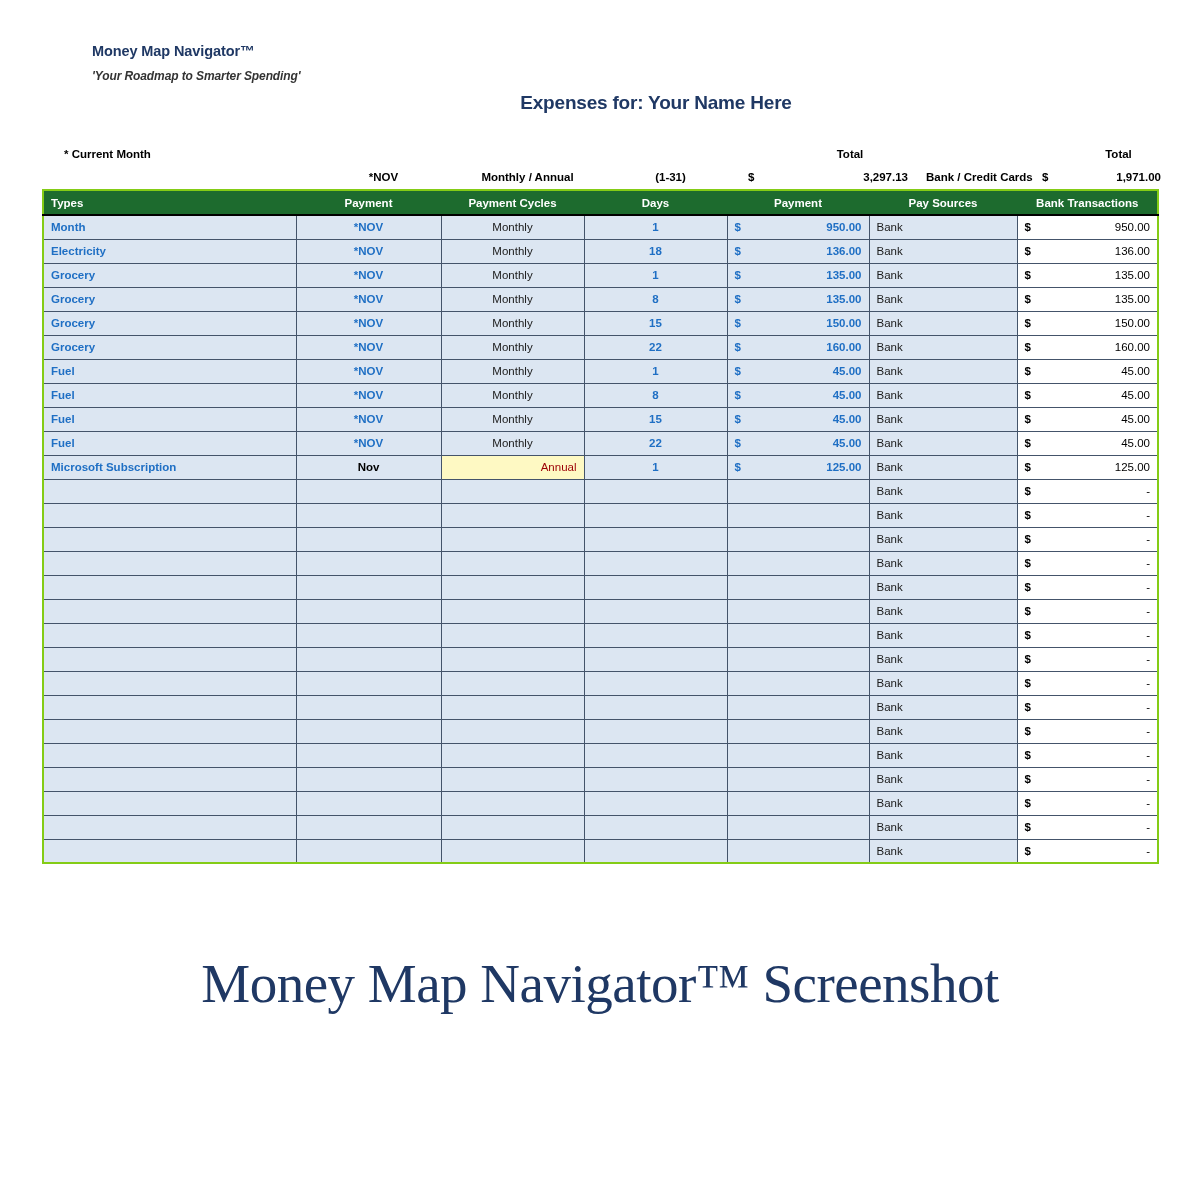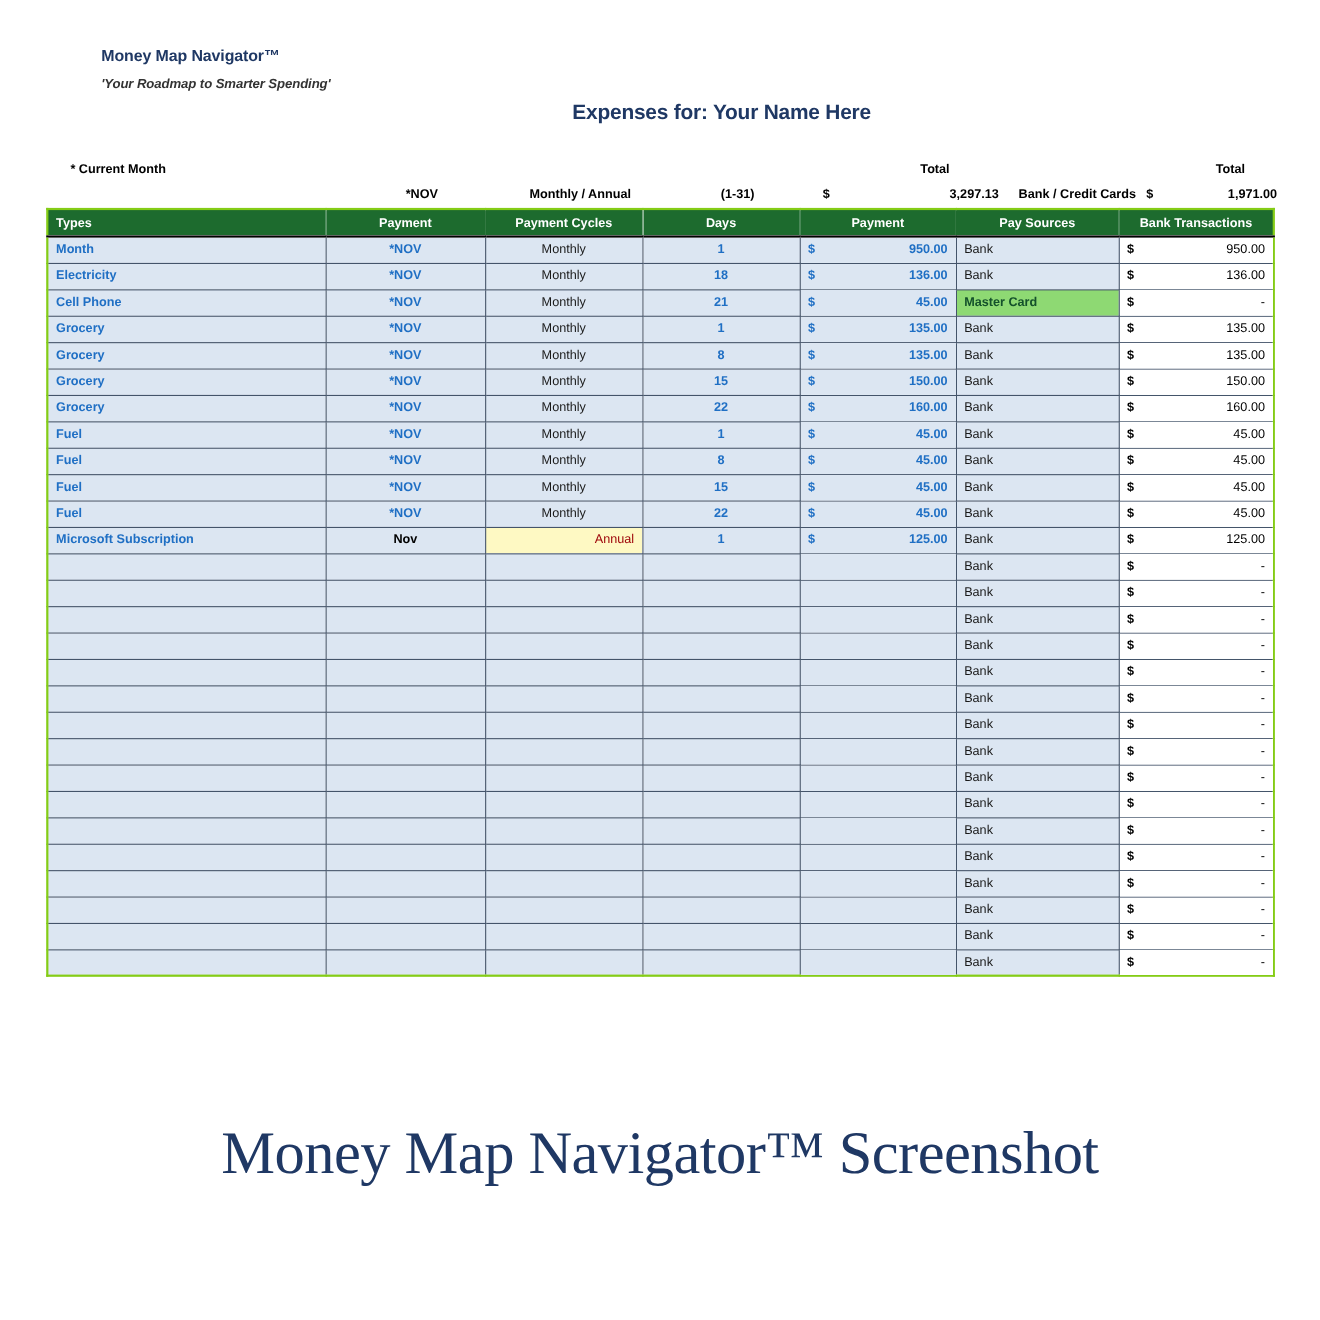--- a/index.html
+++ b/index.html
@@ -189,21 +189,21 @@
     font-weight: bold;
   }
   td.dash-pad {
     padding-right: 18px;
   }
 
   
   #caption {
     position: absolute;
     left: 0;
-    top: 1016px;
+    top: 952px;
     width: 1200px;
     text-align: center;
     font-family: "Liberation Serif", serif;
     font-size: 55px;
     color: #1f3864;
     letter-spacing: -0.5px;
   }
 </style>
 </head>
 <body>
@@ -287,29 +287,20 @@
       <tr>
         <td class="c-blue t-type">Electricity</td>
         <td class="c-blue t-month">*NOV</td>
         <td class="c-blue t-cycle">Monthly</td>
         <td class="c-blue t-day">18</td>
         <td class="c-blue t-pay"><span class="cur">$</span><span>136.00</span></td>
         <td class="c-blue t-source">Bank</td>
         <td class="c-white t-banktx"><span class="cur">$</span><span>136.00</span></td>
       </tr>
       <tr>
-        <td class="c-blue t-type">Cell Phone</td>
-        <td class="c-blue t-month">*NOV</td>
-        <td class="c-blue t-cycle">Monthly</td>
-        <td class="c-blue t-day">21</td>
-        <td class="c-blue t-pay"><span class="cur">$</span><span>45.00</span></td>
-        <td class="t-source-mc">Master Card</td>
-        <td class="c-white t-banktx dash-pad"><span class="cur">$</span><span>-</span></td>
-      </tr>
-      <tr>
         <td class="c-blue t-type">Grocery</td>
         <td class="c-blue t-month">*NOV</td>
         <td class="c-blue t-cycle">Monthly</td>
         <td class="c-blue t-day">1</td>
         <td class="c-blue t-pay"><span class="cur">$</span><span>135.00</span></td>
         <td class="c-blue t-source">Bank</td>
         <td class="c-white t-banktx"><span class="cur">$</span><span>135.00</span></td>
       </tr>
       <tr>
         <td class="c-blue t-type">Grocery</td>

